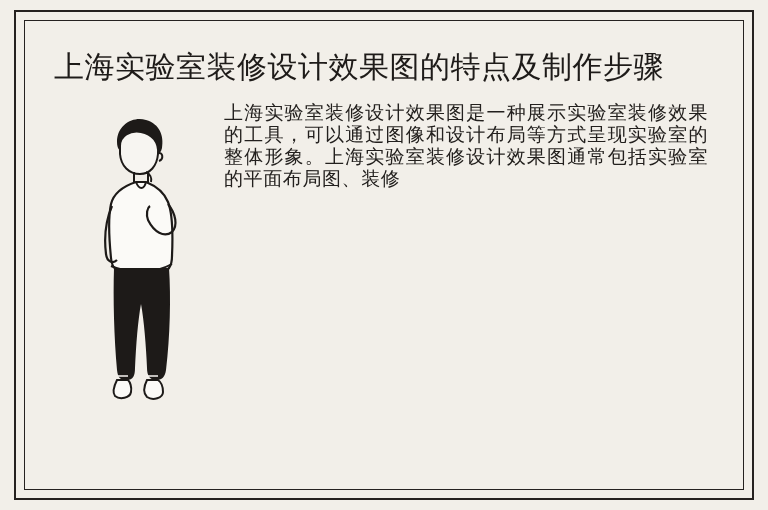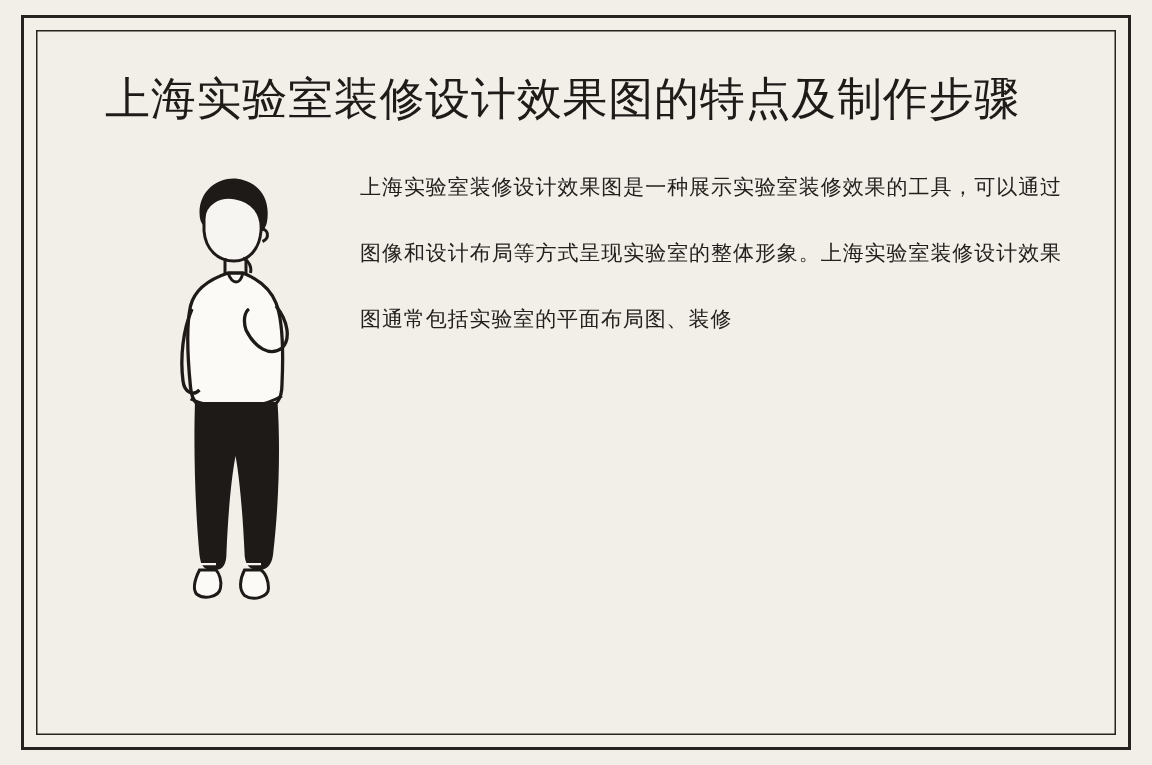--- a/index.html
+++ b/index.html
@@ -40,21 +40,21 @@
     border: 1px solid #262220;
     box-sizing: border-box;
   }
   #content {
     position: absolute;
     left: 24px;
     top: 20px;
     right: 24px;
     bottom: 20px;
     box-sizing: border-box;
-    padding: 26px 30px 20px 46px;
+    padding: 26px 30px 20px 30px;
   }
   #title {
     font-size: 30px;
     line-height: 42px;
     color: #1e1b19;
     font-weight: 500;
     letter-spacing: 0.5px;
     margin: 0 0 14px 0;
     max-width: 660px;
   }
@@ -65,22 +65,22 @@
   }
   #figure {
     width: 170px;
     flex: 0 0 170px;
     padding-top: 6px;
     display: flex;
     justify-content: center;
   }
   #paragraph {
     flex: 1 1 auto;
-    font-size: 14px;
-    line-height: 44px;
+    font-size: 19px;
+    line-height: 22px;
     color: #23201e;
     letter-spacing: 0.6px;
     text-align: justify;
     padding-right: 6px;
   }
 </style>
 </head>
 <body>
 
 <div id="card">

